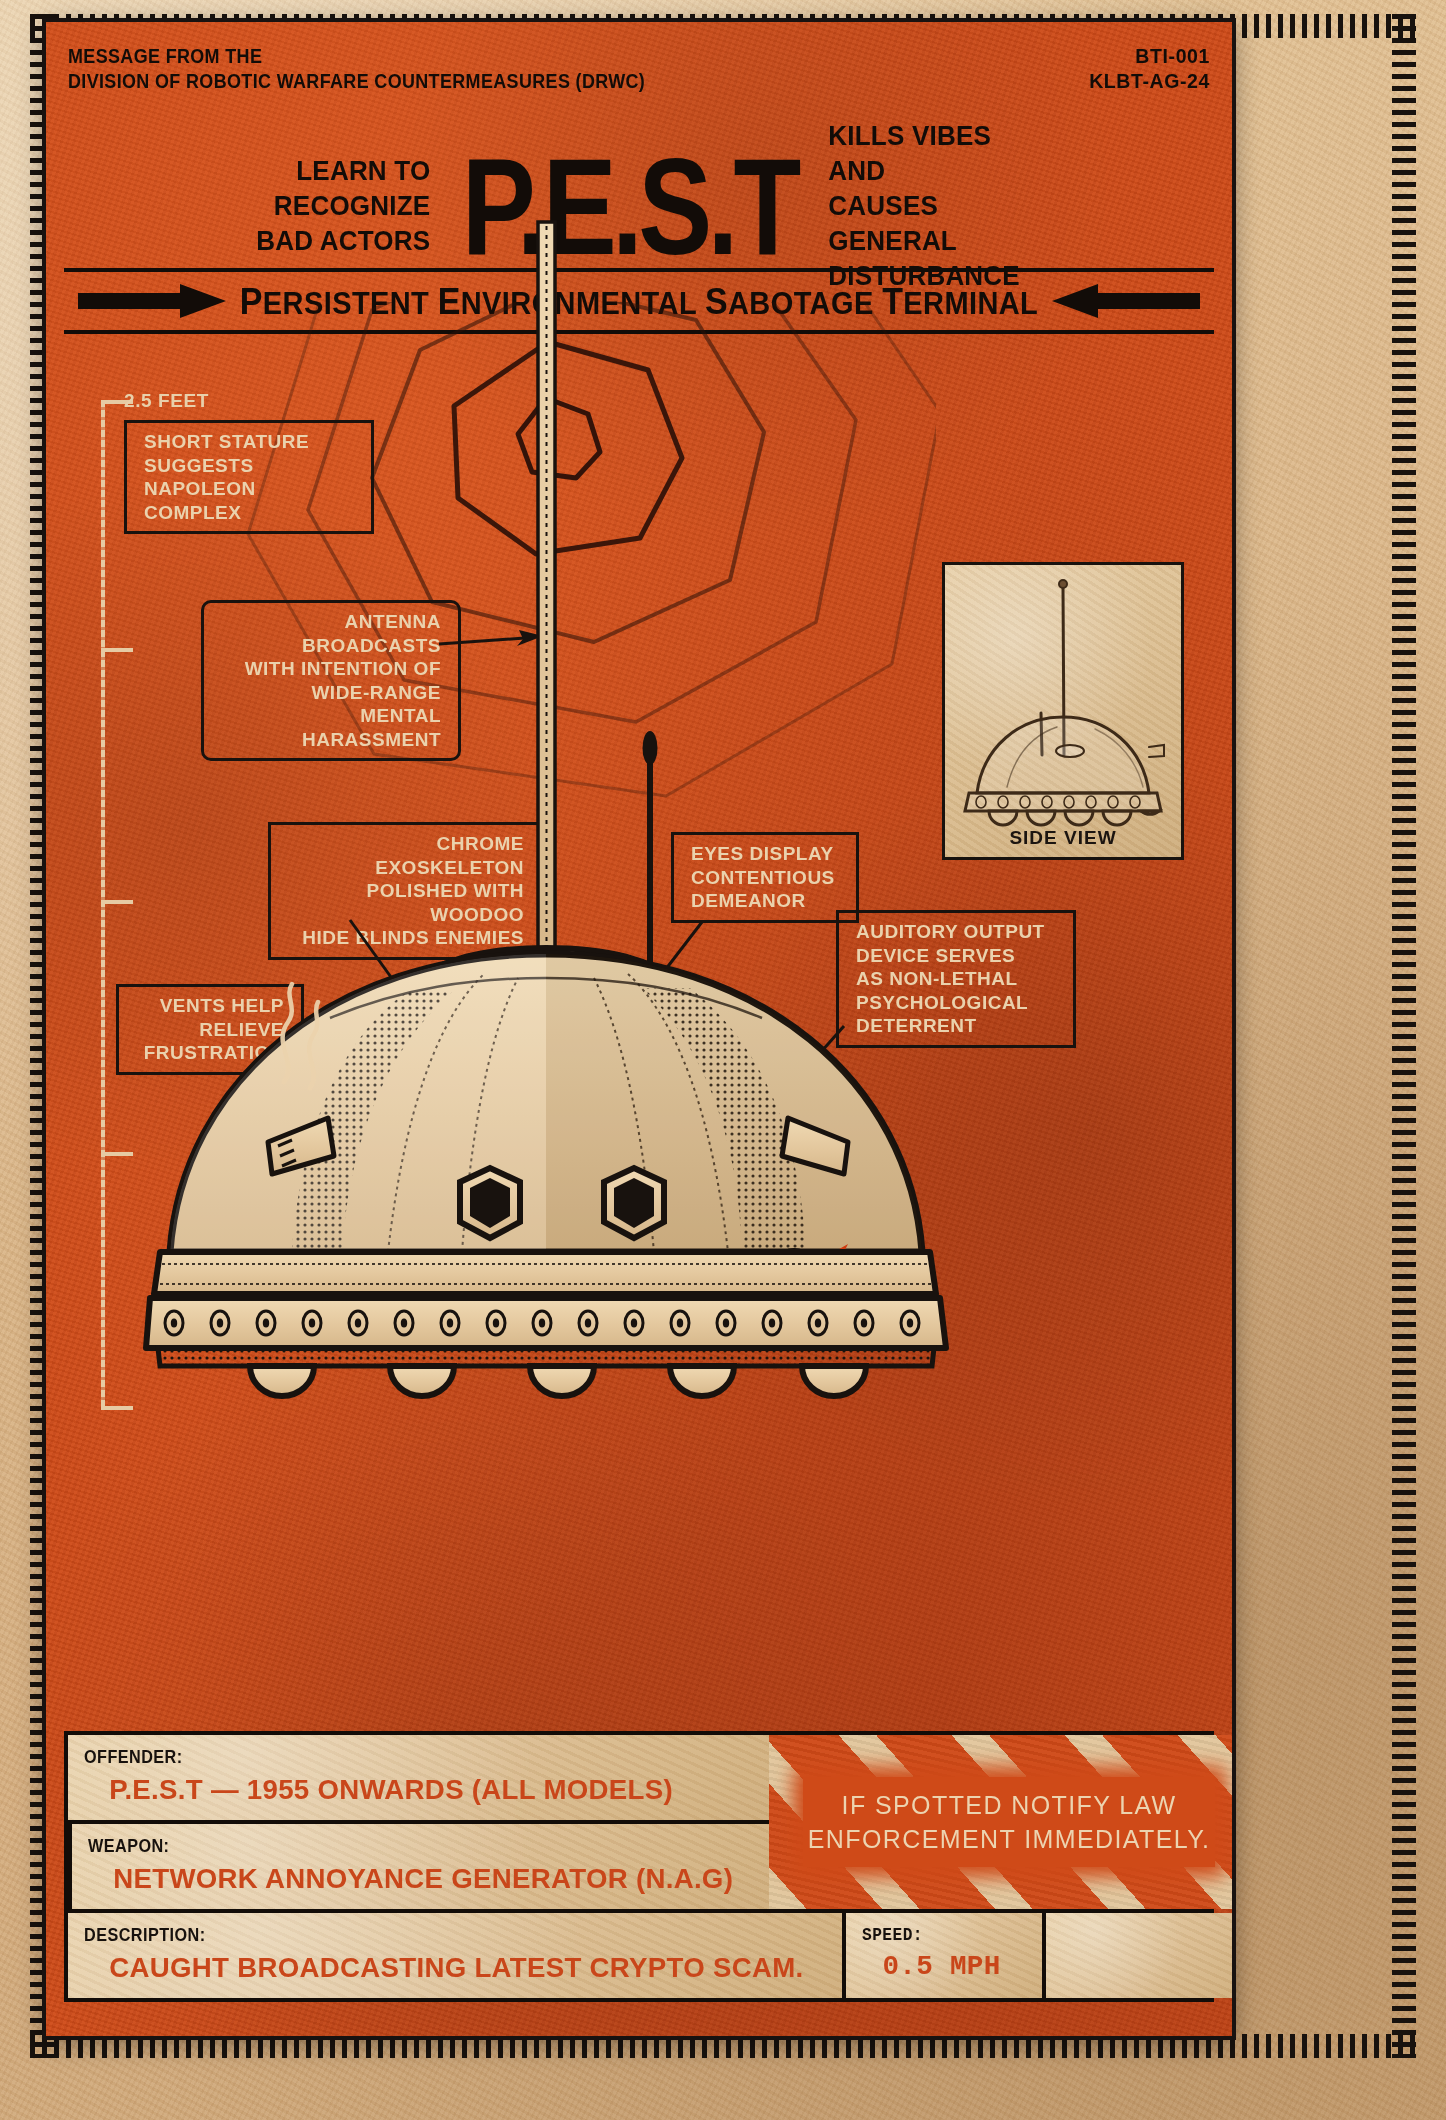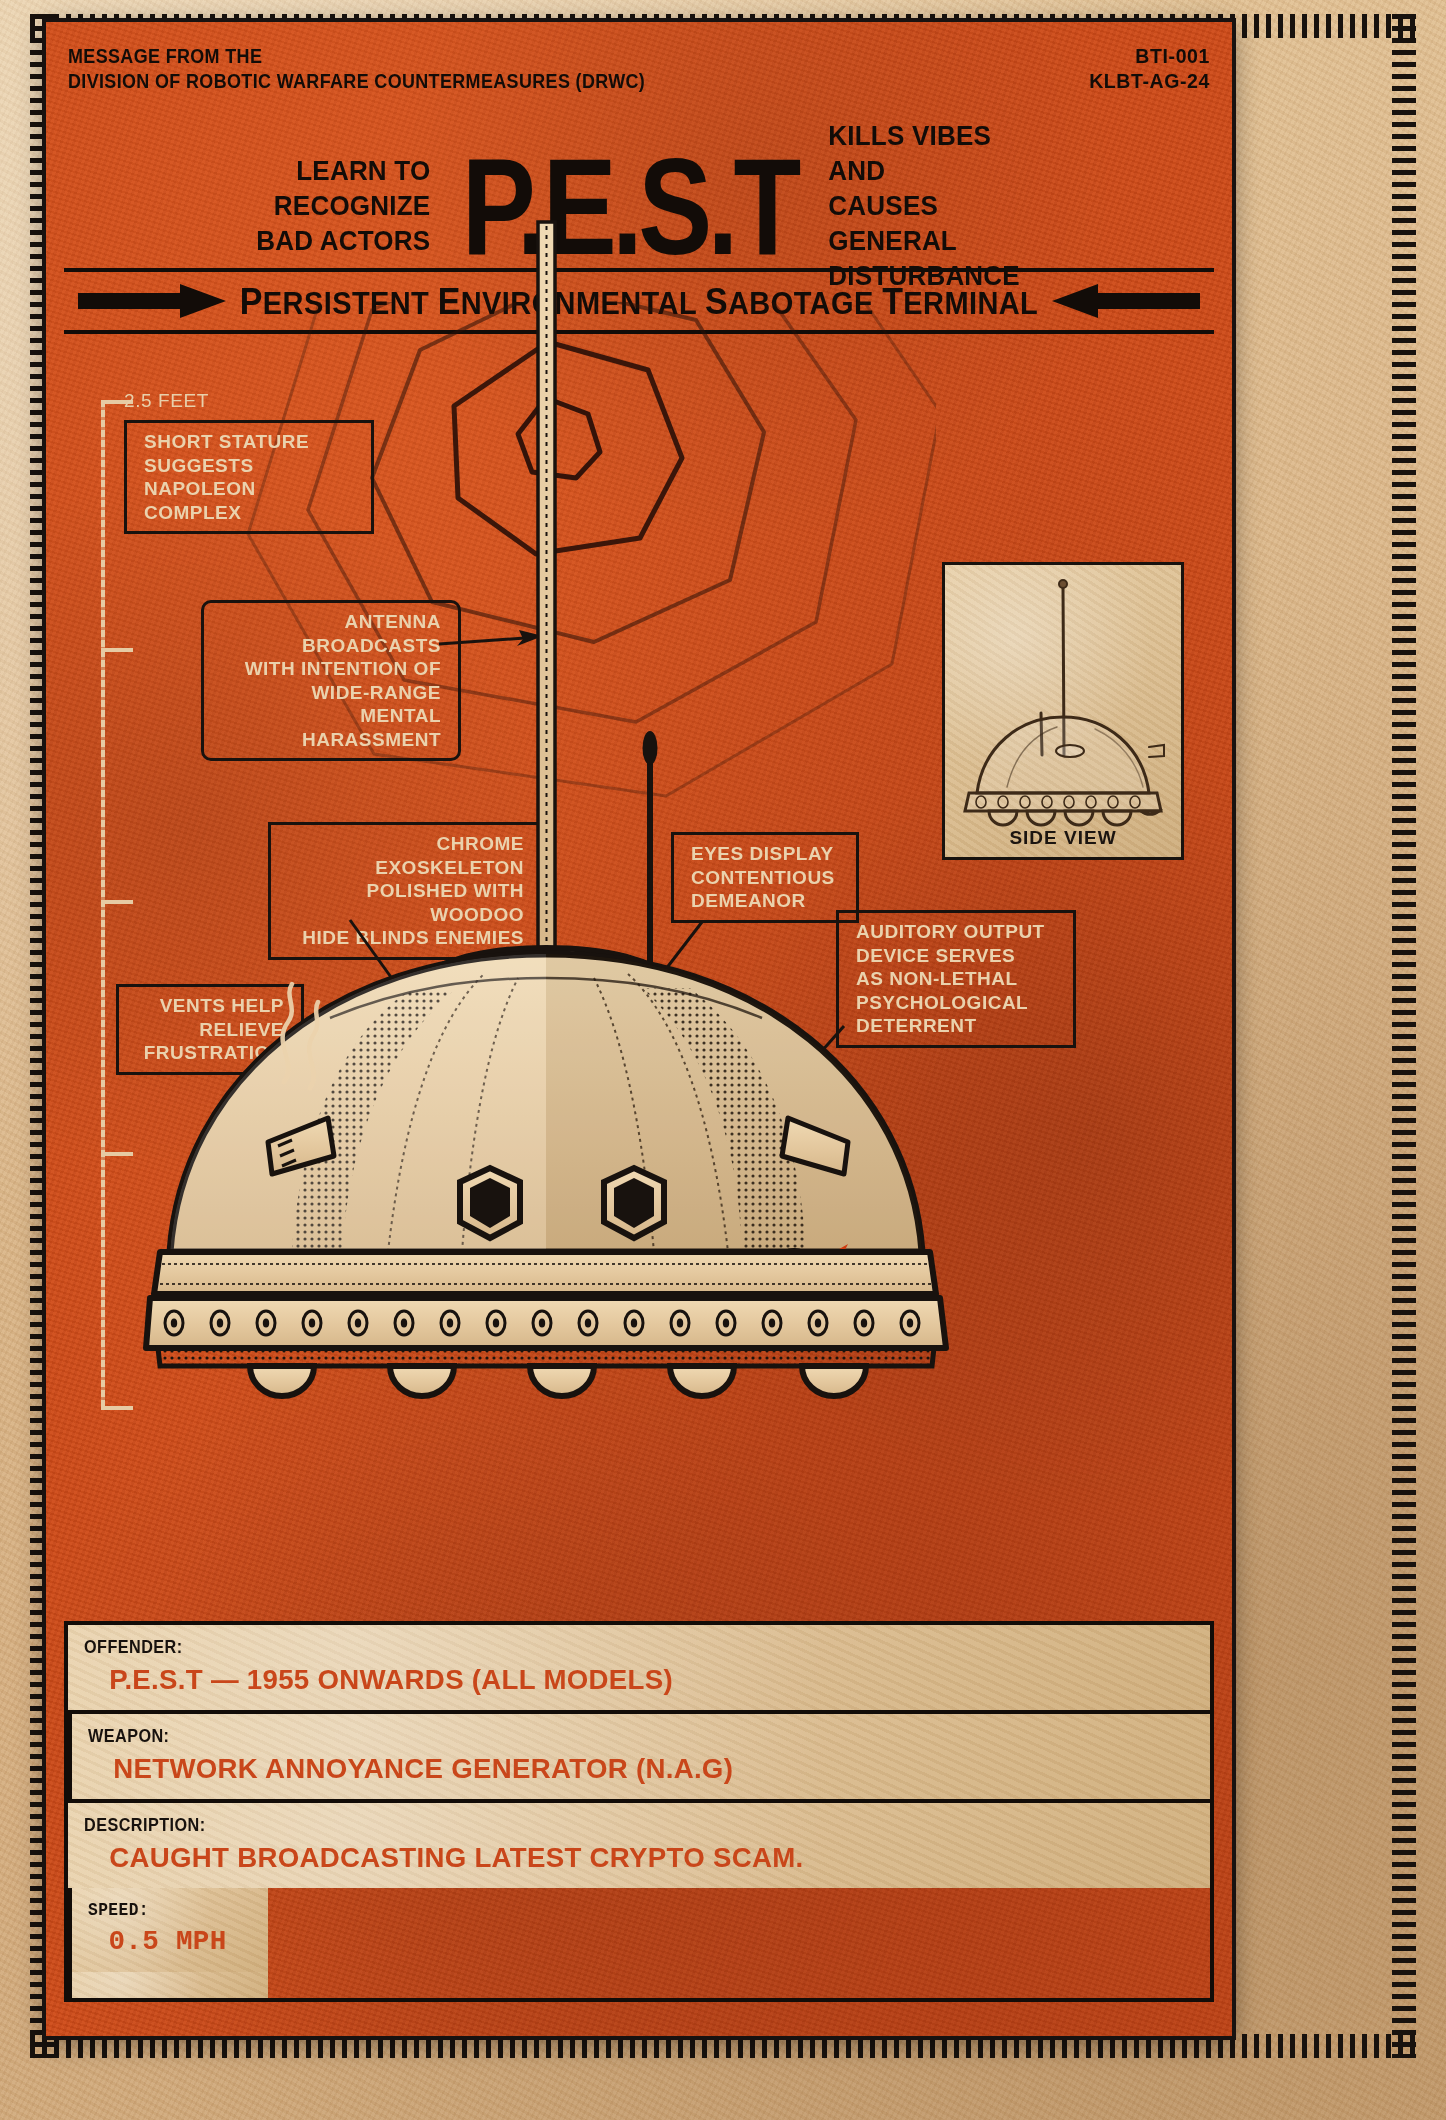--- a/index.html
+++ b/index.html
@@ -74,21 +74,21 @@
   .arw{flex:0 0 auto;}
   #subtitle{color:#120c08;font-weight:bold;font-size:29px;letter-spacing:.4px;white-space:nowrap;
     padding:0 14px;transform:scaleY(1.1);}
   #subtitle .cap{font-size:34px;}
 
   
   #ruler{position:absolute;left:40px;top:378px;width:40px;height:1010px;}
   #ruler .spine{position:absolute;left:15px;top:0;bottom:0;width:4px;
     background:repeating-linear-gradient(to bottom,#e6cba4 0 7px, rgba(230,203,164,.45) 7px 10px);}
   #ruler .tk{position:absolute;left:15px;width:32px;height:4px;background:#e6cba4;}
-  #feetlabel{position:absolute;left:78px;top:368px;color:#e8d0ab;font-weight:normal;font-size:19px;letter-spacing:.6px;}
+  #feetlabel{position:absolute;left:78px;top:368px;color:#e8d0ab;font-weight:bold;font-size:19px;letter-spacing:.6px;}
 
   
   #rings{position:absolute;left:150px;top:280px;width:740px;height:520px;}
   #rings svg{width:100%;height:100%;display:block;}
 
   
   .callout{position:absolute;border:3.5px solid #18120e;color:#ead2ad;font-weight:bold;
     font-size:19px;line-height:23.5px;letter-spacing:.5px;padding:7px 17px;background:transparent;}
   .callout.rgt{text-align:right;}
   .lead{position:absolute;}
@@ -106,21 +106,21 @@
   #sv-label{position:absolute;left:0;right:0;bottom:8px;text-align:center;
     color:#1b1410;font-weight:bold;font-size:19px;letter-spacing:1px;}
 
   
   #robot{position:absolute;left:96px;top:760px;width:830px;height:700px;}
   #robot svg{display:block;overflow:visible;}
 
   
   #table{position:absolute;left:18px;right:18px;bottom:34px;border:4px solid #120c08;
     display:flex;flex-direction:column;}
-  .trow{display:flex;flex-direction:column;}
+  .trow{display:flex;}
   .cell{
     background:
       radial-gradient(circle at 25% 20%, rgba(255,255,255,.30), transparent 55%),
       repeating-linear-gradient(24deg, rgba(150,115,70,.09) 0 3px, rgba(255,255,255,.05) 3px 8px),
       linear-gradient(140deg,#e8cfa6,#dcbe92 55%,#d0ae7c);
     padding:12px 16px 14px 16px;position:relative;}
   .cell + .cell{border-left:4px solid #120c08;}
   .rowdiv{border-top:4px solid #120c08;}
   .lbl{color:#17110d;font-weight:bold;font-size:18px;letter-spacing:.5px;transform:scaleX(.9);
     transform-origin:left center;}

